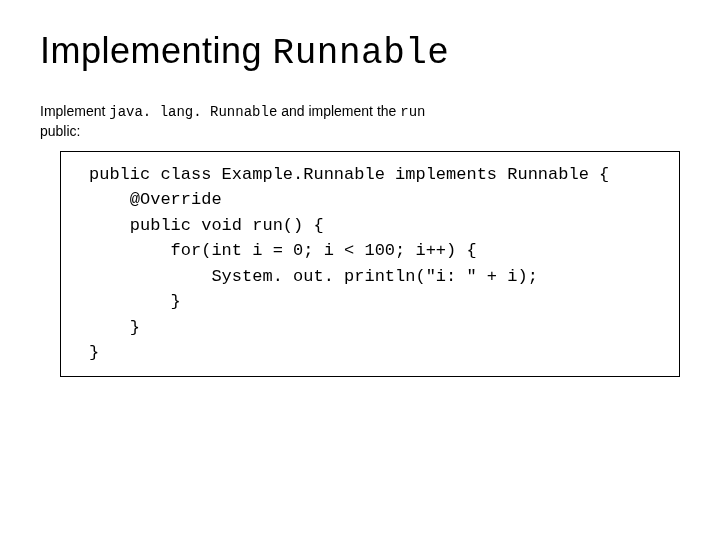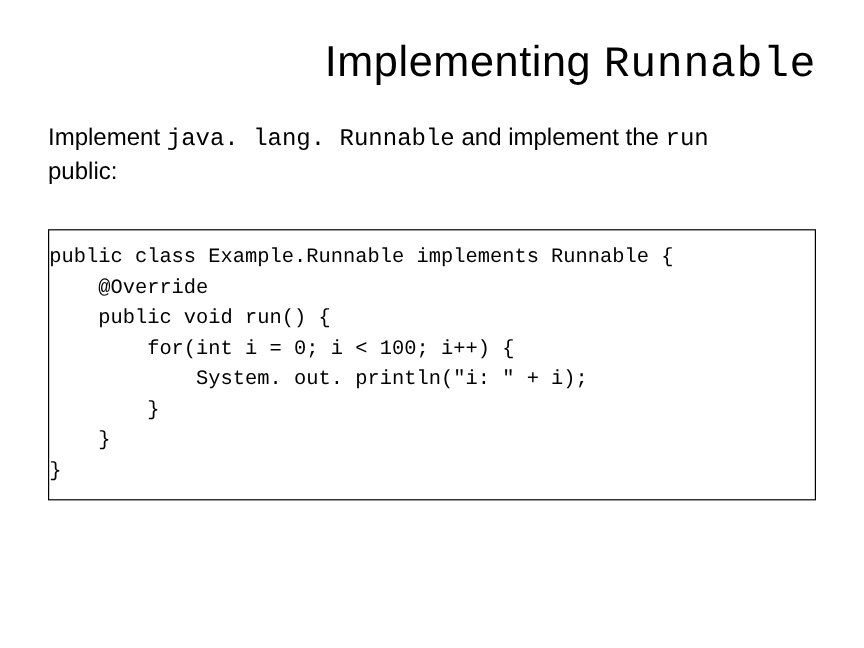--- a/index.html
+++ b/index.html
@@ -11,45 +11,46 @@
     font-family: Arial, Helvetica, sans-serif;
     color: #000;
   }
   .slide {
     box-sizing: border-box;
     width: 720px;
     height: 540px;
     padding: 20px 40px 20px 40px;
   }
   .title {
-    text-align: right;
+    text-align: left;
     font-size: 36px;
     font-weight: 400;
     margin: 10px 0 28px 0;
     letter-spacing: 0.5px;
   }
   .title .mono {
     font-family: "Courier New", Courier, monospace;
   }
   .desc {
-    font-size: 20px;
+    font-size: 14px;
     line-height: 1.35;
-    margin: 0 0 34px 0;
+    margin: 0 0 10px 0;
   }
   .desc .mono {
     font-family: "Courier New", Courier, monospace;
   }
   .codebox {
     border: 1px solid #000;
-    padding: 10px 12px 10px 0;
+    padding: 10px 12px 10px 28px;
     font-family: "Courier New", Courier, monospace;
     font-size: 17px;
     line-height: 1.5;
     white-space: pre;
     overflow: hidden;
+    margin-left: 20px;
   }
 </style>
 </head>
 <body>
 
 <div class="slide">
 
   <h1 class="title">
     <span>Implementing </span><span class="mono">Runnable</span>
   </h1>

